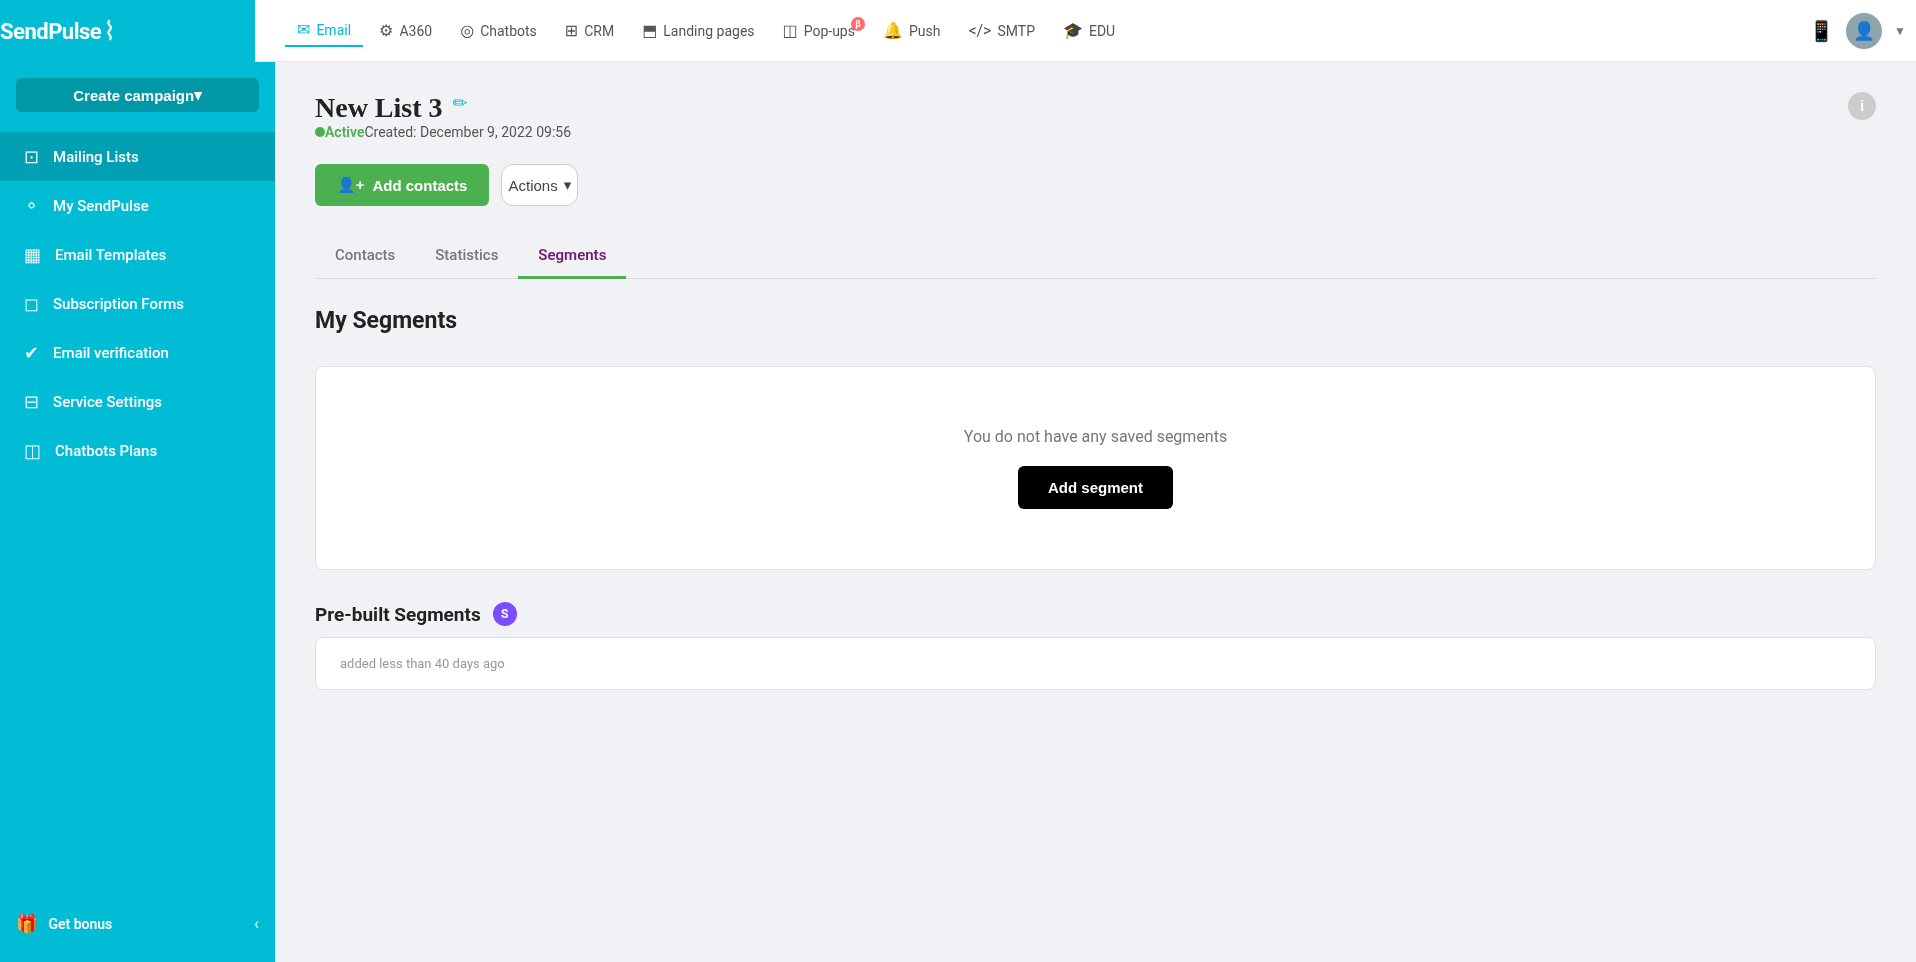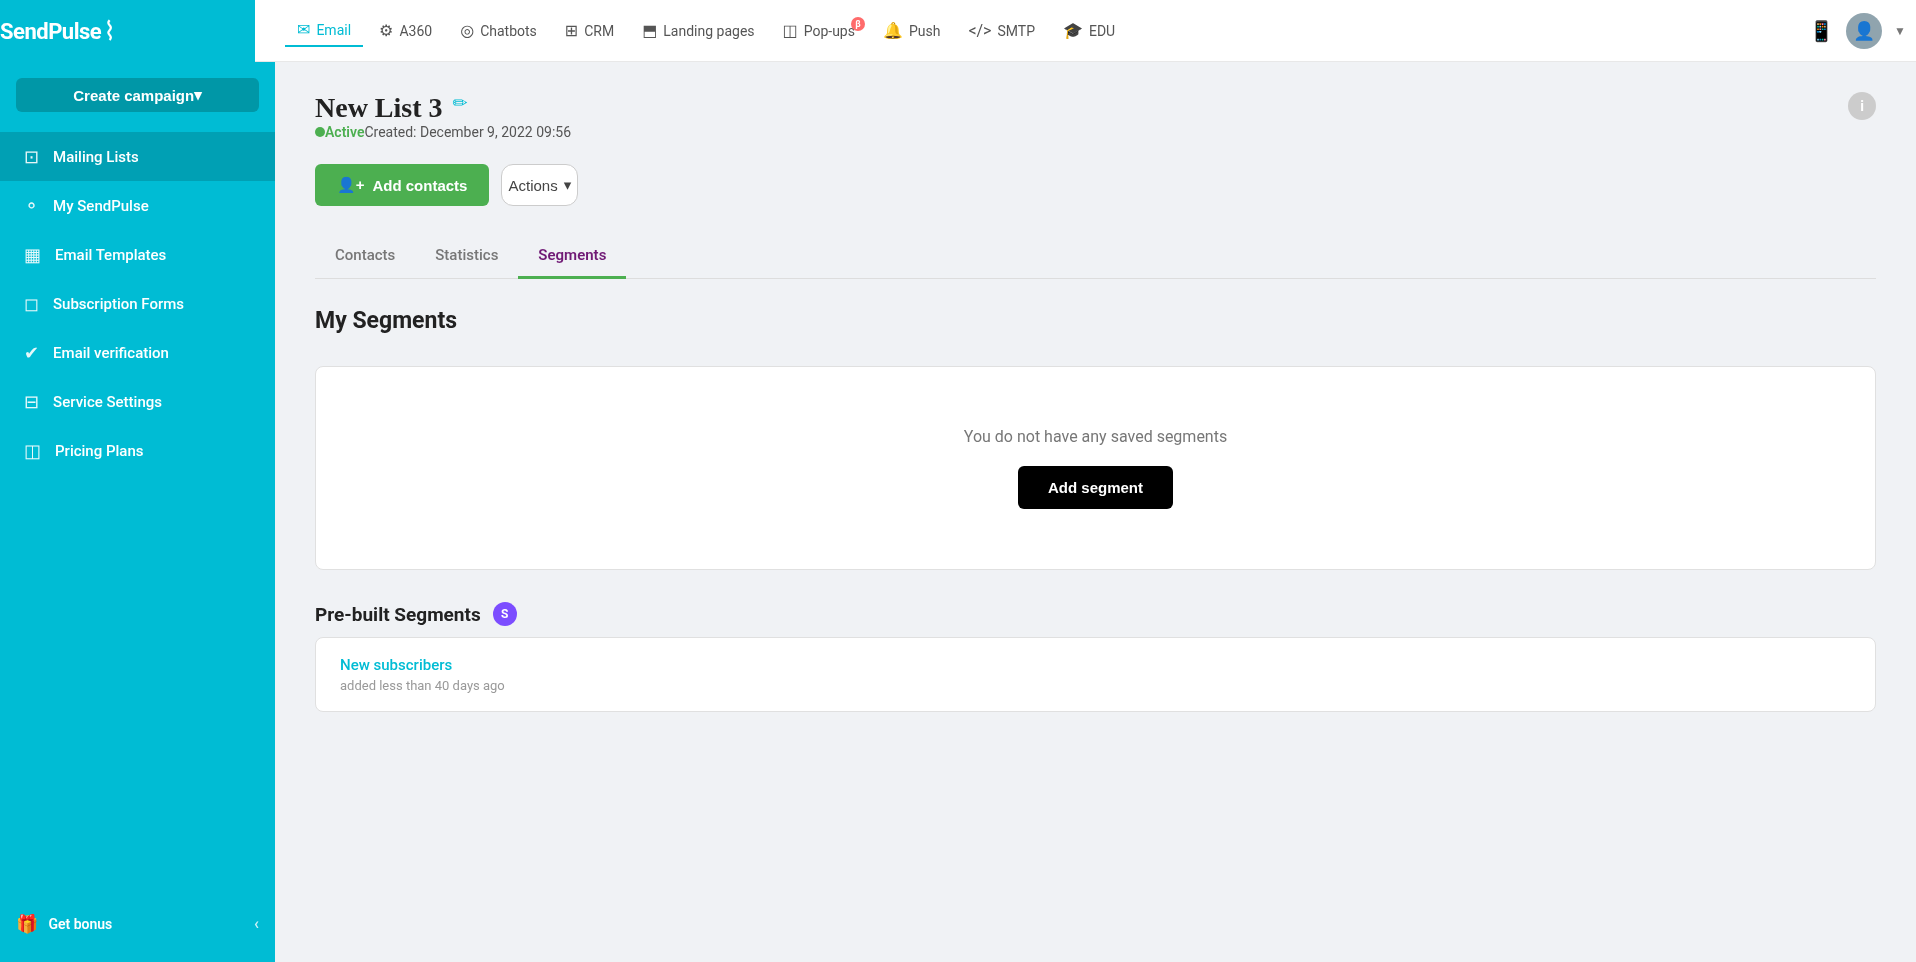--- a/index.html
+++ b/index.html
@@ -429,21 +429,21 @@
     <a class="sidebar-nav-item">
       <span class="sidebar-icon">✔</span>
       <span>Email verification</span>
     </a>
     <a class="sidebar-nav-item">
       <span class="sidebar-icon">⊟</span>
       <span>Service Settings</span>
     </a>
     <a class="sidebar-nav-item">
       <span class="sidebar-icon">◫</span>
-      <span>Pricing Plans</span>
+      <span>Chatbots Plans</span>
     </a>
 
     <div class="sidebar-bottom">
       <span class="gift-icon">🎁</span>
       <span>Get bonus</span>
       <span class="collapse-icon">‹</span>
     </div>
   </div>
 
   <div class="content">
@@ -495,19 +495,18 @@
       </button>
     </div>
 
     <h2 class="prebuilt-title">
       <span>Pre-built Segments</span>
       <span class="s-badge">S</span>
     </h2>
 
     <div class="prebuilt-card">
       <div>
-        <div class="prebuilt-item-title">New subscribers</div>
         <div class="prebuilt-item-sub">added less than 40 days ago</div>
       </div>
     </div>
 
   </div>
 </div>
 
 </body></html>

